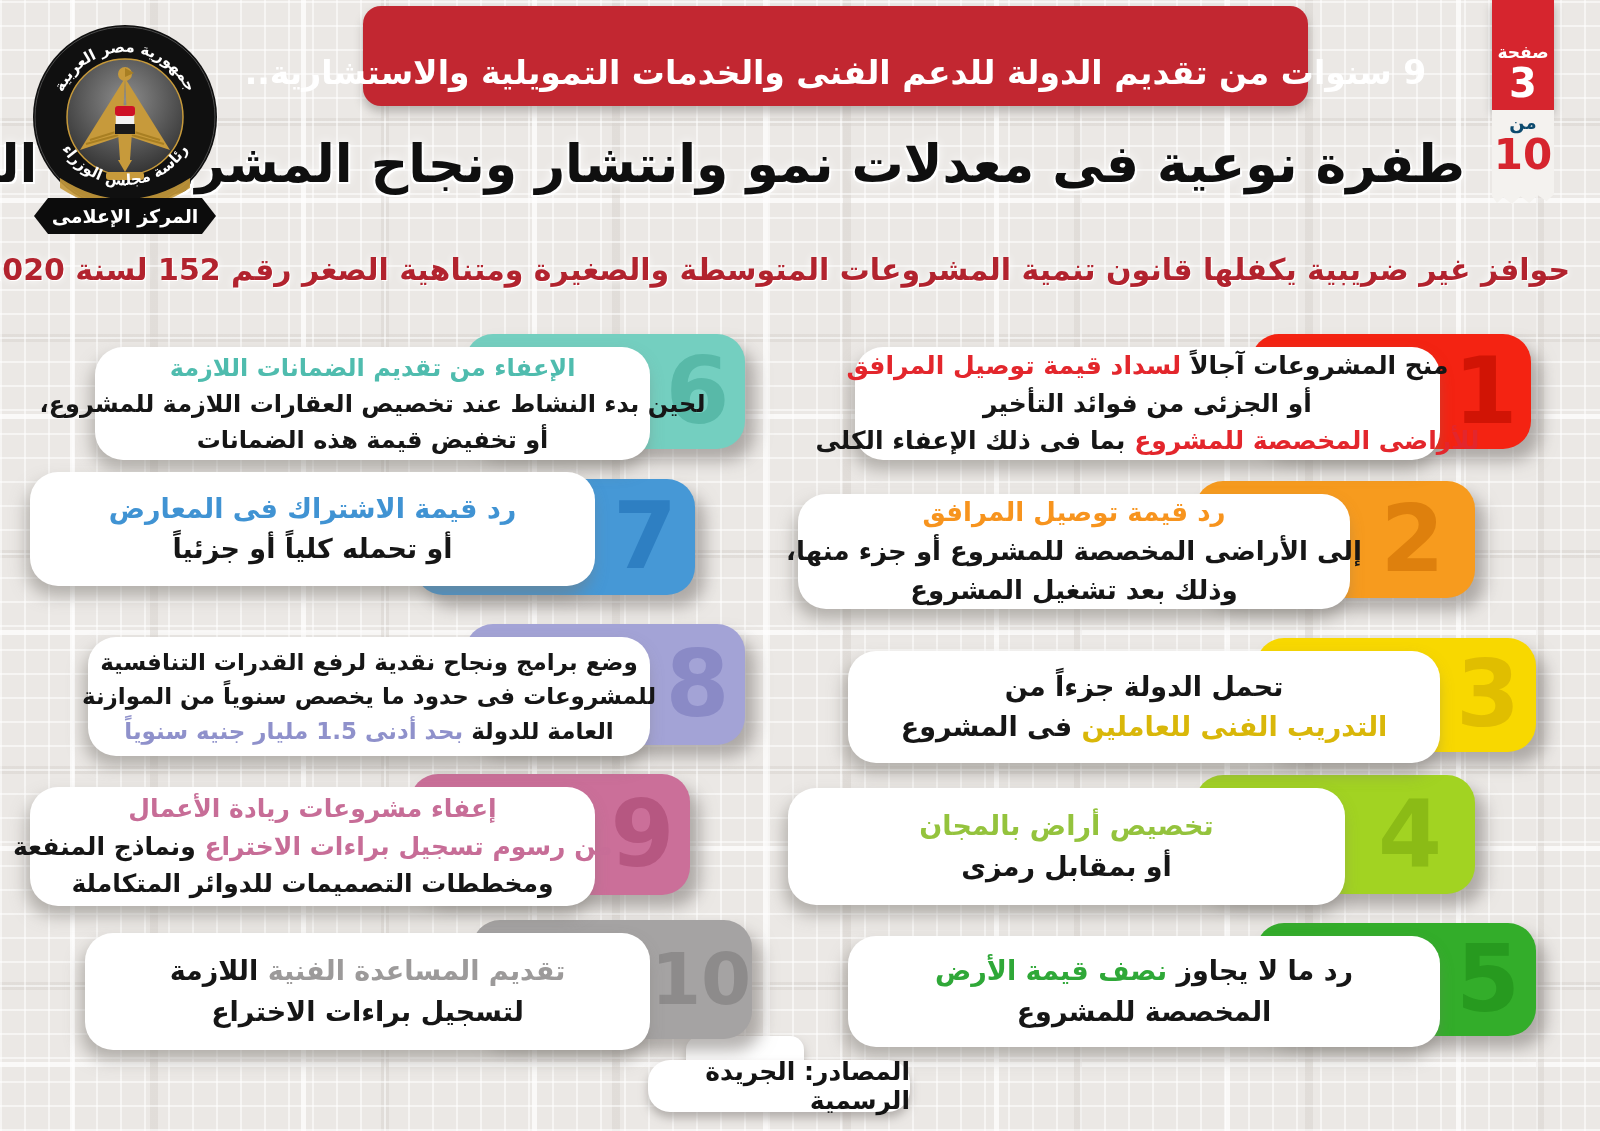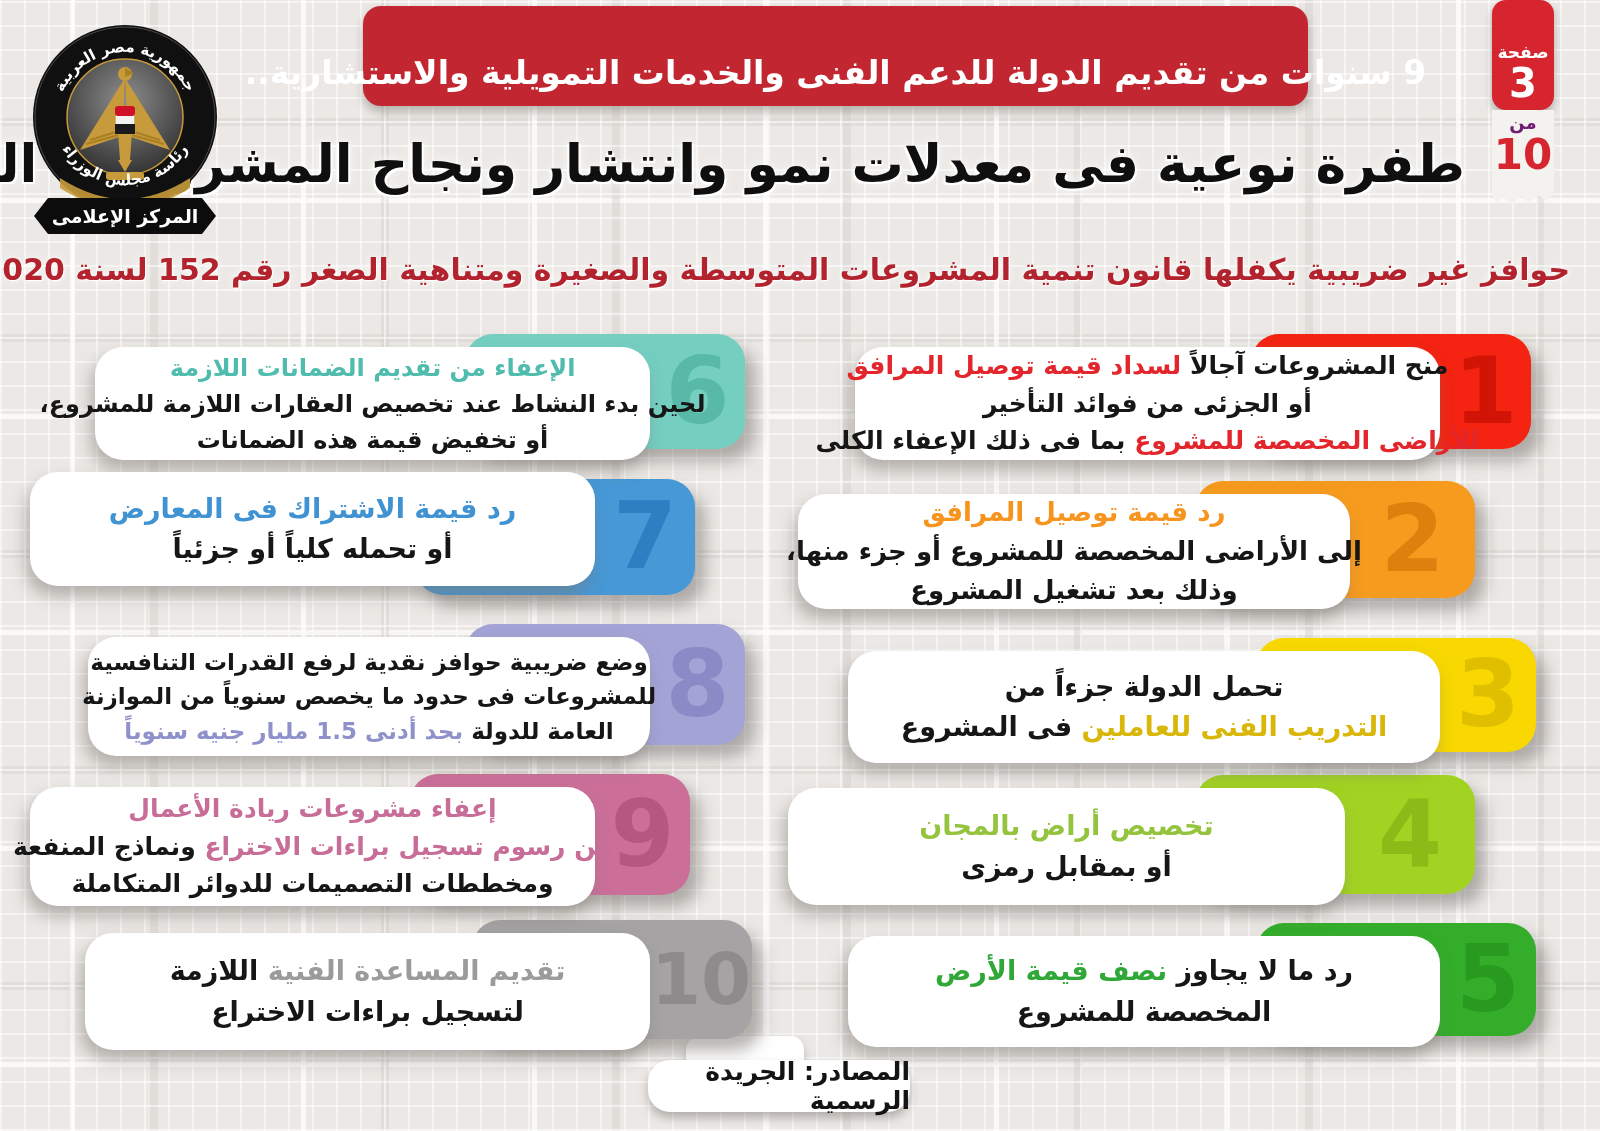--- a/index.html
+++ b/index.html
@@ -16,29 +16,29 @@
   
   .banner{
     position:absolute;left:363px;top:6px;width:945px;height:100px;
     border-radius:18px;display:flex;align-items:flex-end;justify-content:center;
     padding-bottom:14px;box-sizing:border-box;
     box-shadow:0 6px 10px rgba(120,115,110,.45);
   }
   .banner span{color:#fff;font-weight:bold;font-size:33px;direction:rtl;white-space:nowrap;}
   
   .ribbon{position:absolute;left:1492px;top:0;width:62px;z-index:5;}
-  .ribbon .red{height:110px;display:flex;flex-direction:column;align-items:center;justify-content:flex-end;padding-bottom:6px;box-sizing:border-box;box-shadow:0 5px 9px rgba(0,0,0,.25);border-radius:14px;}
+  .ribbon .red{height:110px;display:flex;flex-direction:column;align-items:center;justify-content:flex-end;padding-bottom:6px;box-sizing:border-box;box-shadow:0 5px 9px rgba(0,0,0,.25);}
   .ribbon .red .w1{color:#fff;font-size:17px;font-weight:bold;}
   .ribbon .red .n1{color:#fff;font-size:40px;font-weight:bold;line-height:1.05;}
   .ribbon .white{
     position:absolute;top:110px;left:0;width:100%;height:98px;background:#f4f2ef;
     display:flex;flex-direction:column;align-items:center;padding-top:2px;box-sizing:border-box;
     clip-path:polygon(0 0,100% 0,100% 86%,88% 93%,74% 87%,60% 95%,46% 88%,32% 96%,18% 89%,8% 95%,0 88%);
   }
-  .ribbon .white .w2{color:#701a75;font-size:18px;font-weight:bold;}
+  .ribbon .white .w2{color:#0c4a6e;font-size:18px;font-weight:bold;}
   .ribbon .white .n2{font-size:42px;font-weight:bold;line-height:1.05;}
   
   .title{
     position:absolute;left:105px;right:135px;top:134px;text-align:center;direction:rtl;
     font-size:52px;font-weight:bold;color:#0f0f0f;letter-spacing:-2px;white-space:nowrap;
     text-shadow:2px 2px 0 #fff,-2px 2px 0 #fff,0 0 12px #fff;
   }
   .subtitle{
     position:absolute;left:30px;right:30px;top:252px;text-align:center;direction:rtl;
     font-size:30px;font-weight:bold;letter-spacing:-1px;white-space:nowrap;
@@ -172,21 +172,21 @@
         <span class="num" style="width: 100px; line-height: 116px; font-size: 92px; color: rgb(46, 127, 194);">7</span>
       </div>
       <div class="panel" style="left: 30px; top: 472px; width: 565px; height: 114px; font-size: 27px;">
         <div class="cline"><span style="color: rgb(64, 147, 211);">رد قيمة الاشتراك فى المعارض</span></div>
         <div class="cline"><span style="color: rgb(22, 22, 22);">أو تحمله كلياً أو جزئياً</span></div>
       </div>
       <div class="tab" style="left: 465px; top: 624px; width: 280px; height: 121px; background: rgb(163, 163, 214);">
         <span class="num" style="width: 95px; line-height: 121px; font-size: 92px; color: rgb(138, 138, 198);">8</span>
       </div>
       <div class="panel" style="left: 88px; top: 637px; width: 562px; height: 119px; font-size: 23px;">
-        <div class="cline"><span style="color: rgb(22, 22, 22);">وضع ضريبية حوافز نقدية لرفع القدرات التنافسية</span></div>
+        <div class="cline"><span style="color: rgb(22, 22, 22);">وضع برامج ونجاح نقدية لرفع القدرات التنافسية</span></div>
         <div class="cline"><span style="color: rgb(22, 22, 22);">للمشروعات فى حدود ما يخصص سنوياً من الموازنة</span></div>
         <div class="cline"><span style="color: rgb(22, 22, 22);">العامة للدولة </span><span style="color: rgb(143, 145, 203);">بحد أدنى 1.5 مليار جنيه سنوياً</span></div>
       </div>
       <div class="tab" style="left: 410px; top: 774px; width: 280px; height: 121px; background: rgb(203, 111, 153);">
         <span class="num" style="width: 95px; line-height: 121px; font-size: 92px; color: rgb(182, 87, 129);">9</span>
       </div>
       <div class="panel" style="left: 30px; top: 787px; width: 565px; height: 119px; font-size: 25px;">
         <div class="cline"><span style="color: rgb(199, 109, 151);">إعفاء مشروعات ريادة الأعمال</span></div>
         <div class="cline"><span style="color: rgb(199, 109, 151);">من رسوم تسجيل براءات الاختراع </span><span style="color: rgb(22, 22, 22); text-align: center;">ونماذج المنفعة</span></div>
         <div class="cline"><span style="color: rgb(22, 22, 22);">ومخططات التصميمات للدوائر المتكاملة</span></div>

